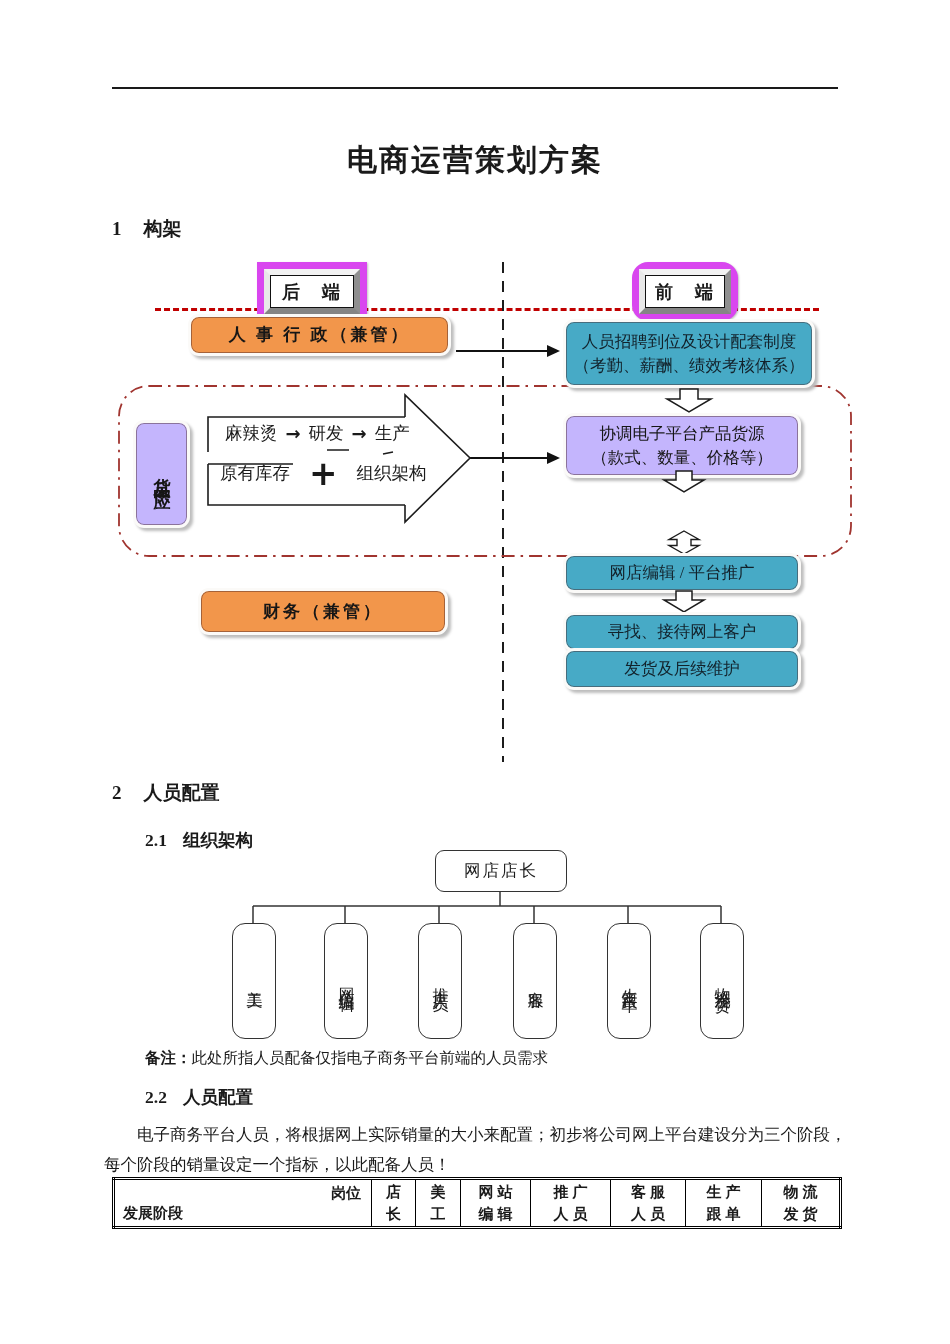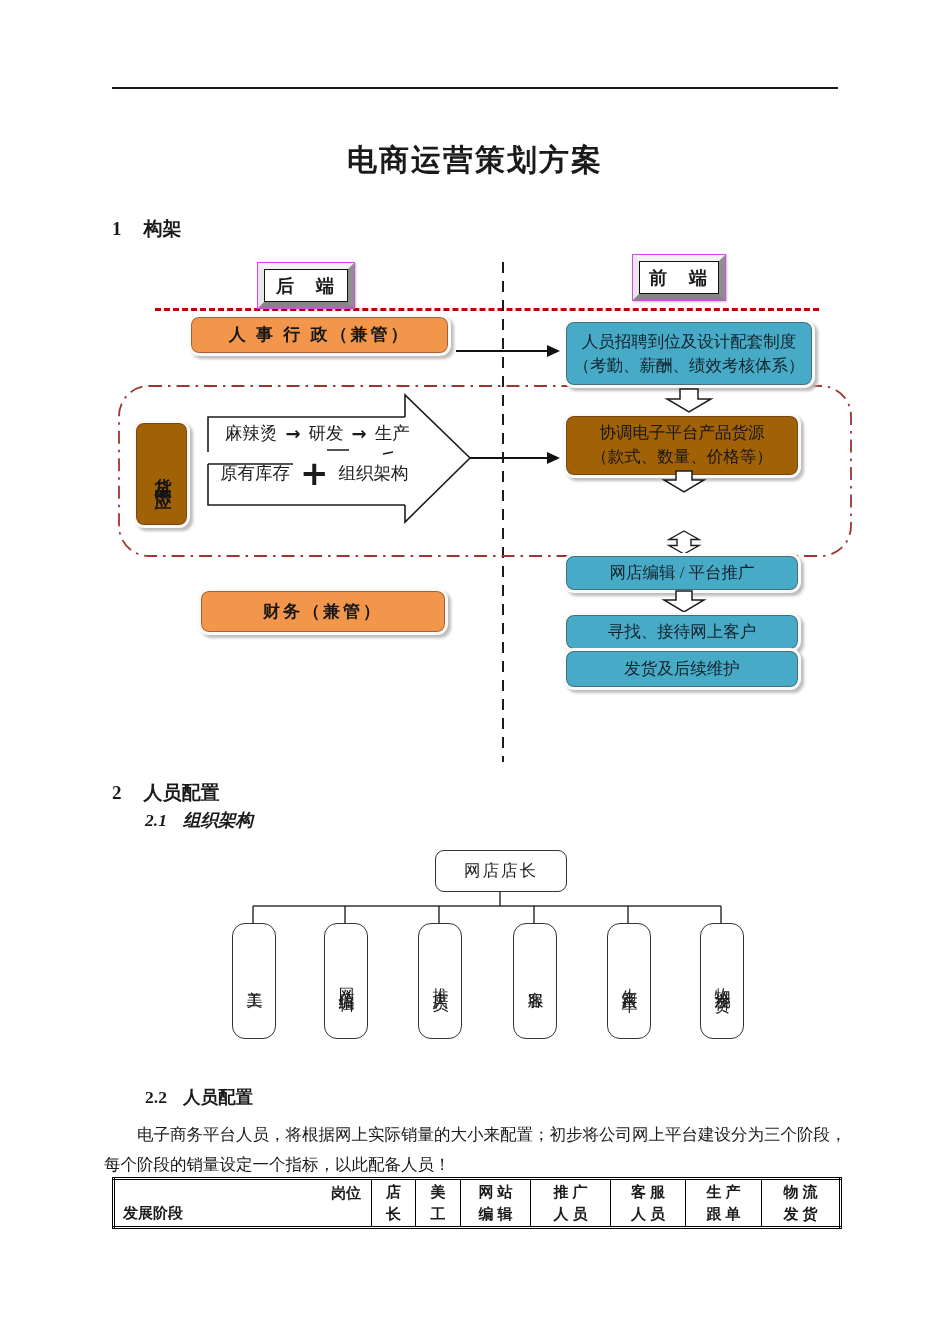--- a/index.html
+++ b/index.html
@@ -8,36 +8,36 @@
   .abs{position:absolute;}
   .rule{position:absolute;left:112px;top:87px;width:726px;height:2px;background:#1a1a1a;}
   .doc-title{position:absolute;left:0;top:140px;width:100%;text-align:center;
              font-family:"Liberation Sans",sans-serif;font-weight:bold;font-size:30px;letter-spacing:2px;}
   .h1{position:absolute;font-family:"Liberation Sans",sans-serif;font-weight:bold;font-size:19px;}
   .h2{position:absolute;font-family:"Liberation Sans",sans-serif;font-weight:bold;font-size:17.5px;}
   .hnum{display:inline-block;margin-right:22px;font-family:"Liberation Serif",serif;}
   .hnum2{display:inline-block;margin-right:16px;font-family:"Liberation Serif",serif;}
 
   
-  .bevel{position:absolute;border:1px solid #d946ef;background:#701a75;box-shadow:1px 1px 2px rgba(0,0,0,.25);}
+  .bevel{position:absolute;border:7px solid #d946ef;background:#701a75;box-shadow:1px 1px 2px rgba(0,0,0,.25);}
   .bevel-mid{border:6px solid;border-color:#f2f2f2 #8f8f8f #858585 #e8e8e8;height:100%;box-sizing:border-box;}
   .bevel-in{border:1px solid #111;background:#fff;height:100%;box-sizing:border-box;
             display:flex;align-items:center;justify-content:center;
             font-weight:bold;font-size:18px;letter-spacing:2px;}
 
   .dash-red{position:absolute;left:155px;top:308px;width:664px;border-top:3px dashed #c00000;}
 
   
   .fbox{position:absolute;border-radius:11px;border:3px solid #fbfaf8;
         box-shadow:3px 3px 3px #bdbdbd, inset 0 0 0 1px rgba(70,35,35,.45);
         display:flex;flex-direction:column;align-items:center;justify-content:center;
         text-align:center;color:#161616;box-sizing:border-box;line-height:1.4;}
   .orange{background:#F2964B;}
   .blue{background:#47AAC6;color:#12222b;}
-  .red{background:#a16207;font-family:Liberation Mono, monospace;}
+  .red{background:#c4b5fd;}
   .t17{font-size:17px;font-weight:bold;letter-spacing:3px;}
   .t16{font-size:16.5px;}
   .vertical{writing-mode:vertical-rl;text-orientation:upright;font-weight:bold;font-size:17px;letter-spacing:5px;}
 
   .flow-row{position:absolute;display:flex;align-items:center;font-size:17.5px;white-space:nowrap;z-index:3;}
   .small-arrow{font-family:"DejaVu Sans",sans-serif;font-weight:bold;font-size:18px;padding:0 8px;}
   .big-plus{font-size:34px;font-weight:bold;line-height:20px;padding:0 10px;font-family:"DejaVu Sans",sans-serif;}
 
   svg{position:absolute;overflow:visible;}
   .note-line{position:absolute;left:145px;top:1048px;font-size:15.5px;}
@@ -98,21 +98,21 @@
       <line x1="628" y1="906" x2="628" y2="923"></line>
       <line x1="721" y1="906" x2="721" y2="923"></line>
     </g>
   </svg>
 
   <div class="bevel" style="left:257px;top:262px;width:96px;height:45px;z-index:2;">
     <div class="bevel-mid">
       <div class="bevel-in">后　端</div>
     </div>
   </div>
-  <div class="bevel" style="left:632px;top:254px;width:92px;height:45px;z-index:2;">
+  <div class="bevel" style="left:632px;top:262px;width:92px;height:45px;z-index:2;border-radius:16px;">
     <div class="bevel-mid">
       <div class="bevel-in">前　端</div>
     </div>
   </div>
 
   <div class="dash-red"></div>
 
   <div class="fbox orange t17" style="left:188px;top:314px;width:263px;height:42px;z-index:2;">人 事 行 政（兼管）</div>
 
   <div class="fbox red vertical" style="left:133px;top:420px;width:57px;height:108px;z-index:2;">货品供应</div>
@@ -121,21 +121,21 @@
     <path d="M3,25 H200 V3 L265,66 L200,130 V113 H3 Z" fill="#ffffff" stroke="none"></path>
     <path d="M3,60 L3,25 L200,25 M200,25 V3 L265,66 L200,130 V113 M200,113 H3 V72 M3,72 H88 M122,58 H144 M178,62 L188,60" fill="none" stroke="#1c1c1c" stroke-width="1.6"></path>
   </svg>
   <div class="flow-row" style="left:225px;top:421px;">
     <span>麻辣烫</span>
     <span class="small-arrow">→</span>
     <span>研发</span>
     <span class="small-arrow">→</span>
     <span>生产</span>
   </div>
-  <div class="flow-row" style="left:220px;top:461px;">
+  <div class="flow-row" style="left:220px;top:461px;gap:9px;">
     <span>原有库存</span>
     <span class="big-plus">+</span>
     <span>组织架构</span>
   </div>
 
   <div class="fbox orange t17" style="left:198px;top:588px;width:250px;height:47px;z-index:2;">财务（兼管）</div>
 
   <div class="fbox blue t16" style="left:563px;top:319px;width:252px;height:69px;z-index:2;">
     <div>人员招聘到位及设计配套制度</div>
     <div>（考勤、薪酬、绩效考核体系）</div>
@@ -169,21 +169,21 @@
 
   <svg style="left:664px;top:650px;z-index:2;" width="40" height="21" viewBox="0 0 40 21">
     <polygon points="12,0 28,0 28,9 40,9 20,21 0,9 12,9" fill="#fff" stroke="#1c1c1c" stroke-width="1.5"></polygon>
   </svg>
 
   <div class="fbox blue t16" style="left:563px;top:648px;width:238px;height:42px;z-index:2;">发货及后续维护</div>
 
   <div class="h1" style="left:112px;top:780px;">
     <span class="hnum">2</span><span>人员配置</span>
   </div>
-  <div class="h2" style="left:145px;top:808px;font-style:italic;">
+  <div class="h2" style="left:145px;top:828px;">
     <span class="hnum2">2.1</span><span>组织架构</span>
   </div>
 
   <div class="org-root">网店店长</div>
   <div class="org-child" style="left:232px;">
       <span class="vtext">美工</span>
     </div>
   <div class="org-child" style="left:324px;">
       <span class="vtext">网店编辑</span>
     </div>
@@ -193,20 +193,23 @@
   <div class="org-child" style="left:513px;">
       <span class="vtext">客服</span>
     </div>
   <div class="org-child" style="left:607px;">
       <span class="vtext">生产跟单</span>
     </div>
   <div class="org-child" style="left:700px;">
       <span class="vtext">物流发货</span>
     </div>
 
+  <div class="note-line">
+    <span class="note-label">备注：</span><span>此处所指人员配备仅指电子商务平台前端的人员需求</span>
+  </div>
 
   <div class="h2" style="left:145px;top:1085px;">
     <span class="hnum2">2.2</span><span>人员配置</span>
   </div>
 
   <div class="para">
     <div class="indent">电子商务平台人员，将根据网上实际销量的大小来配置；初步将公司网上平台建设分为三个阶段，</div>
     <div>每个阶段的销量设定一个指标，以此配备人员！</div>
   </div>
 

